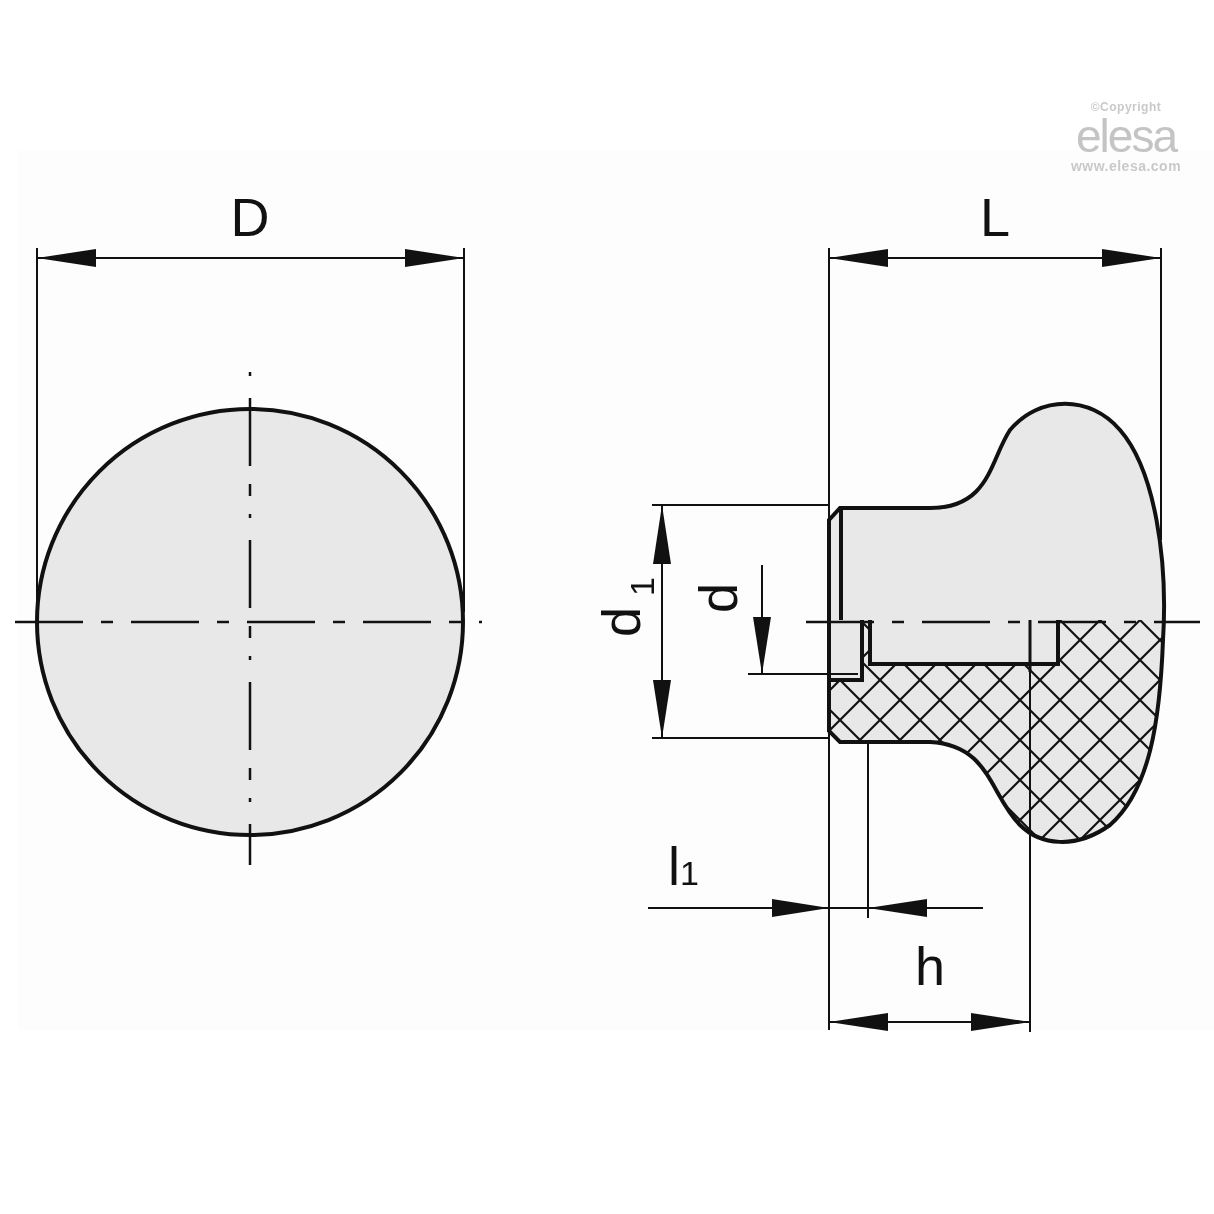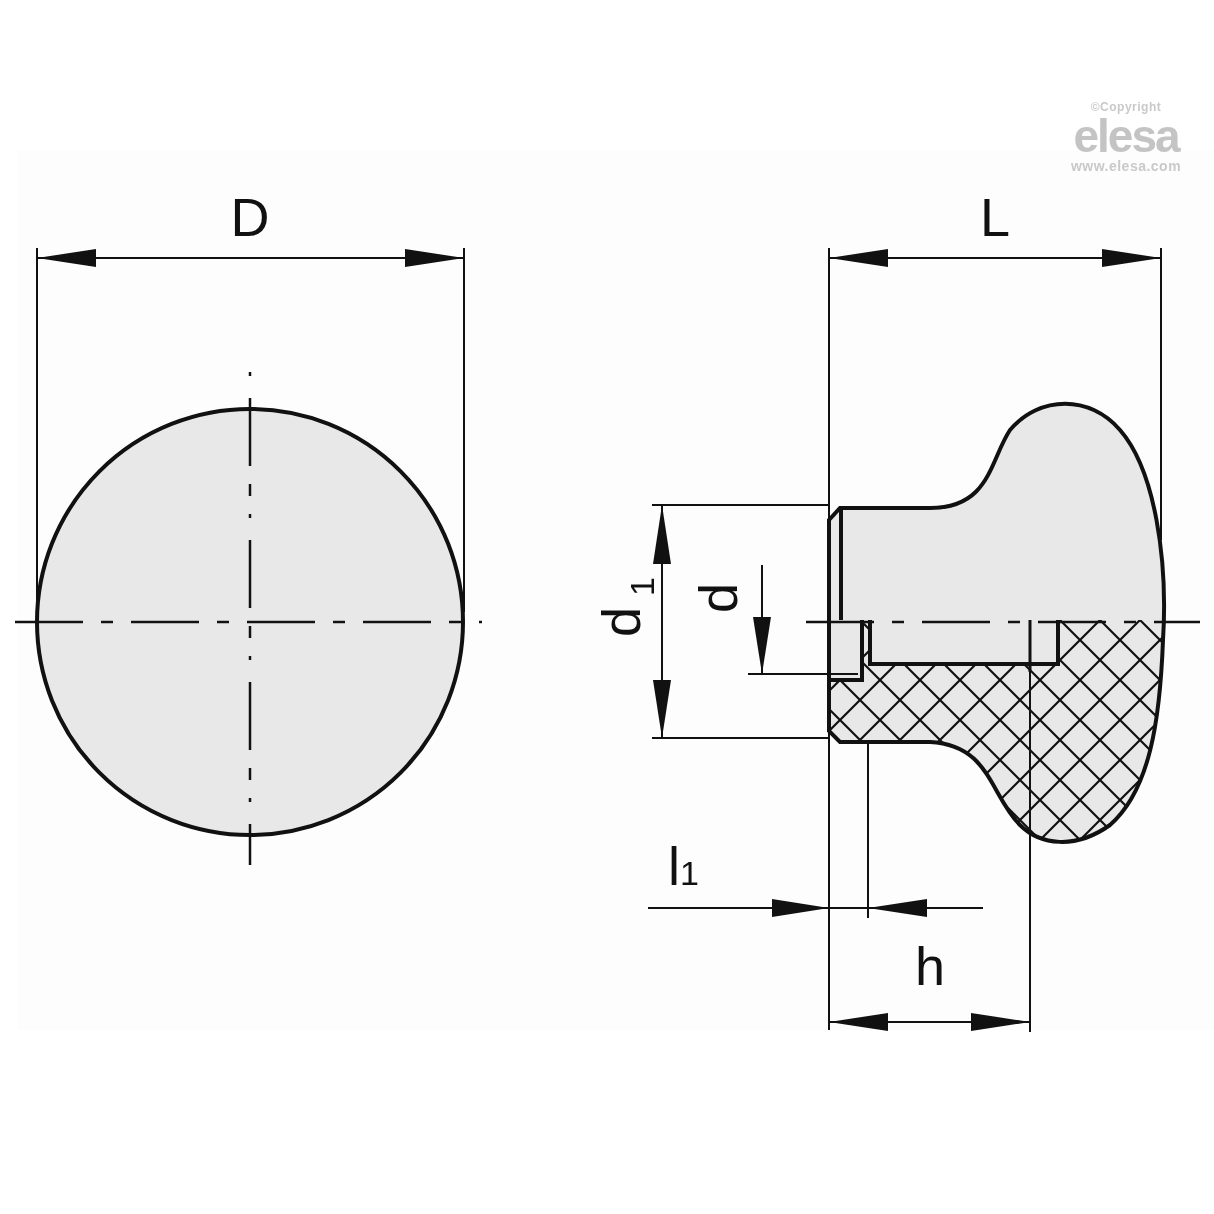--- a/index.html
+++ b/index.html
@@ -3,21 +3,21 @@
 <meta charset="utf-8">
 <style>
   html, body { margin: 0; padding: 0; background: #ffffff; }
   body { width: 1214px; height: 1214px; position: relative; overflow: hidden;
          font-family: "Liberation Sans", sans-serif; }
   .panel { position: absolute; left: 18px; top: 150px; width: 1196px; height: 880px; background: #fdfdfd; }
   svg.drawing { position: absolute; left: 0; top: 0; }
   .dimlabel { font-family: "Liberation Sans", sans-serif; fill: #111; }
   .watermark { position: absolute; right: 8px; top: 100px; width: 160px; text-align: center; color: #c9c9c9; }
   .wm-copy { font-size: 12px; font-weight: bold; letter-spacing: 0.5px; }
-  .wm-logo { font-size: 46px; font-weight: bold; line-height: 44px; letter-spacing: -2px; color: #c4c4c4; }
+  .wm-logo { font-size: 46px; font-weight: normal; line-height: 44px; letter-spacing: -2px; color: #c4c4c4; }
   .wm-url { font-size: 14px; letter-spacing: 0.5px; font-weight: bold; }
 </style>
 </head>
 <body>
 
 <div class="panel"></div>
 
 <svg class="drawing" width="1214" height="1214" viewBox="0 0 1214 1214">
   <defs>
     <pattern id="xhatch" patternUnits="userSpaceOnUse" width="40" height="40" patternTransform="rotate(0)">

